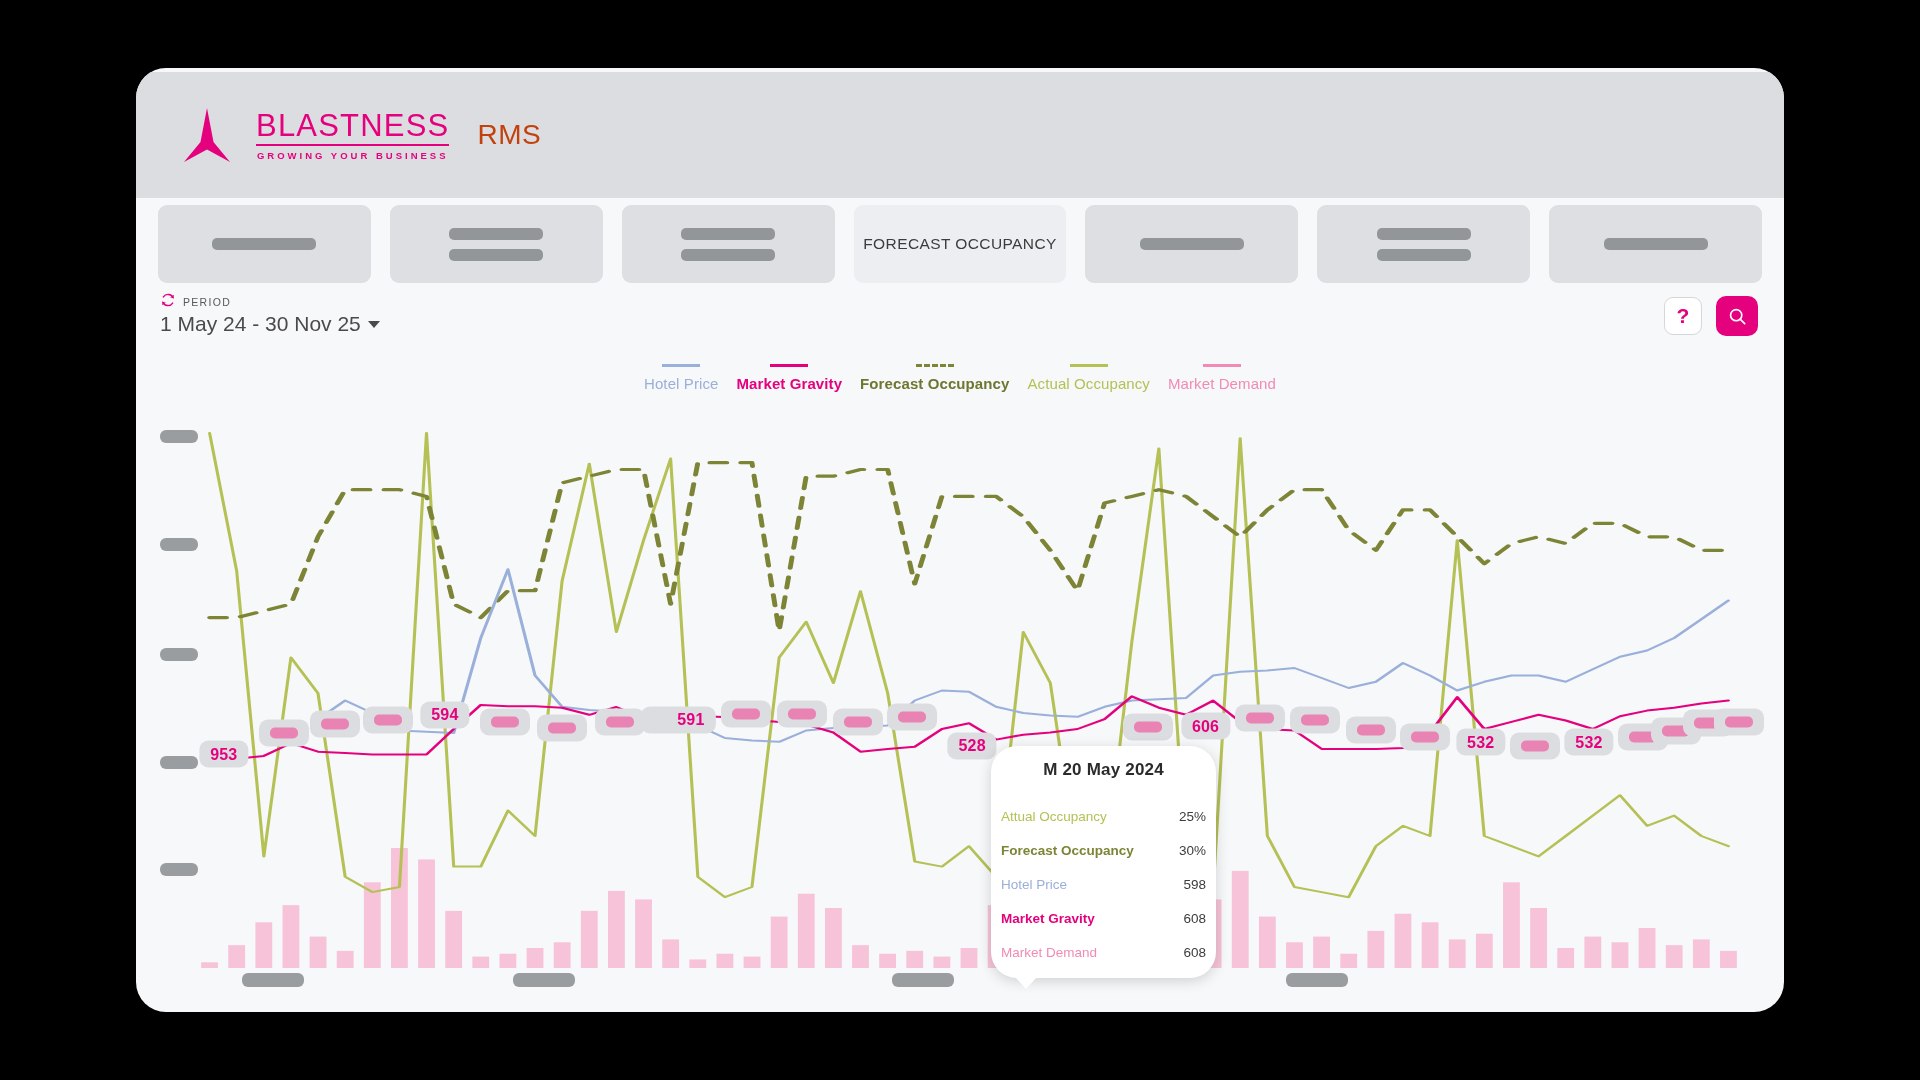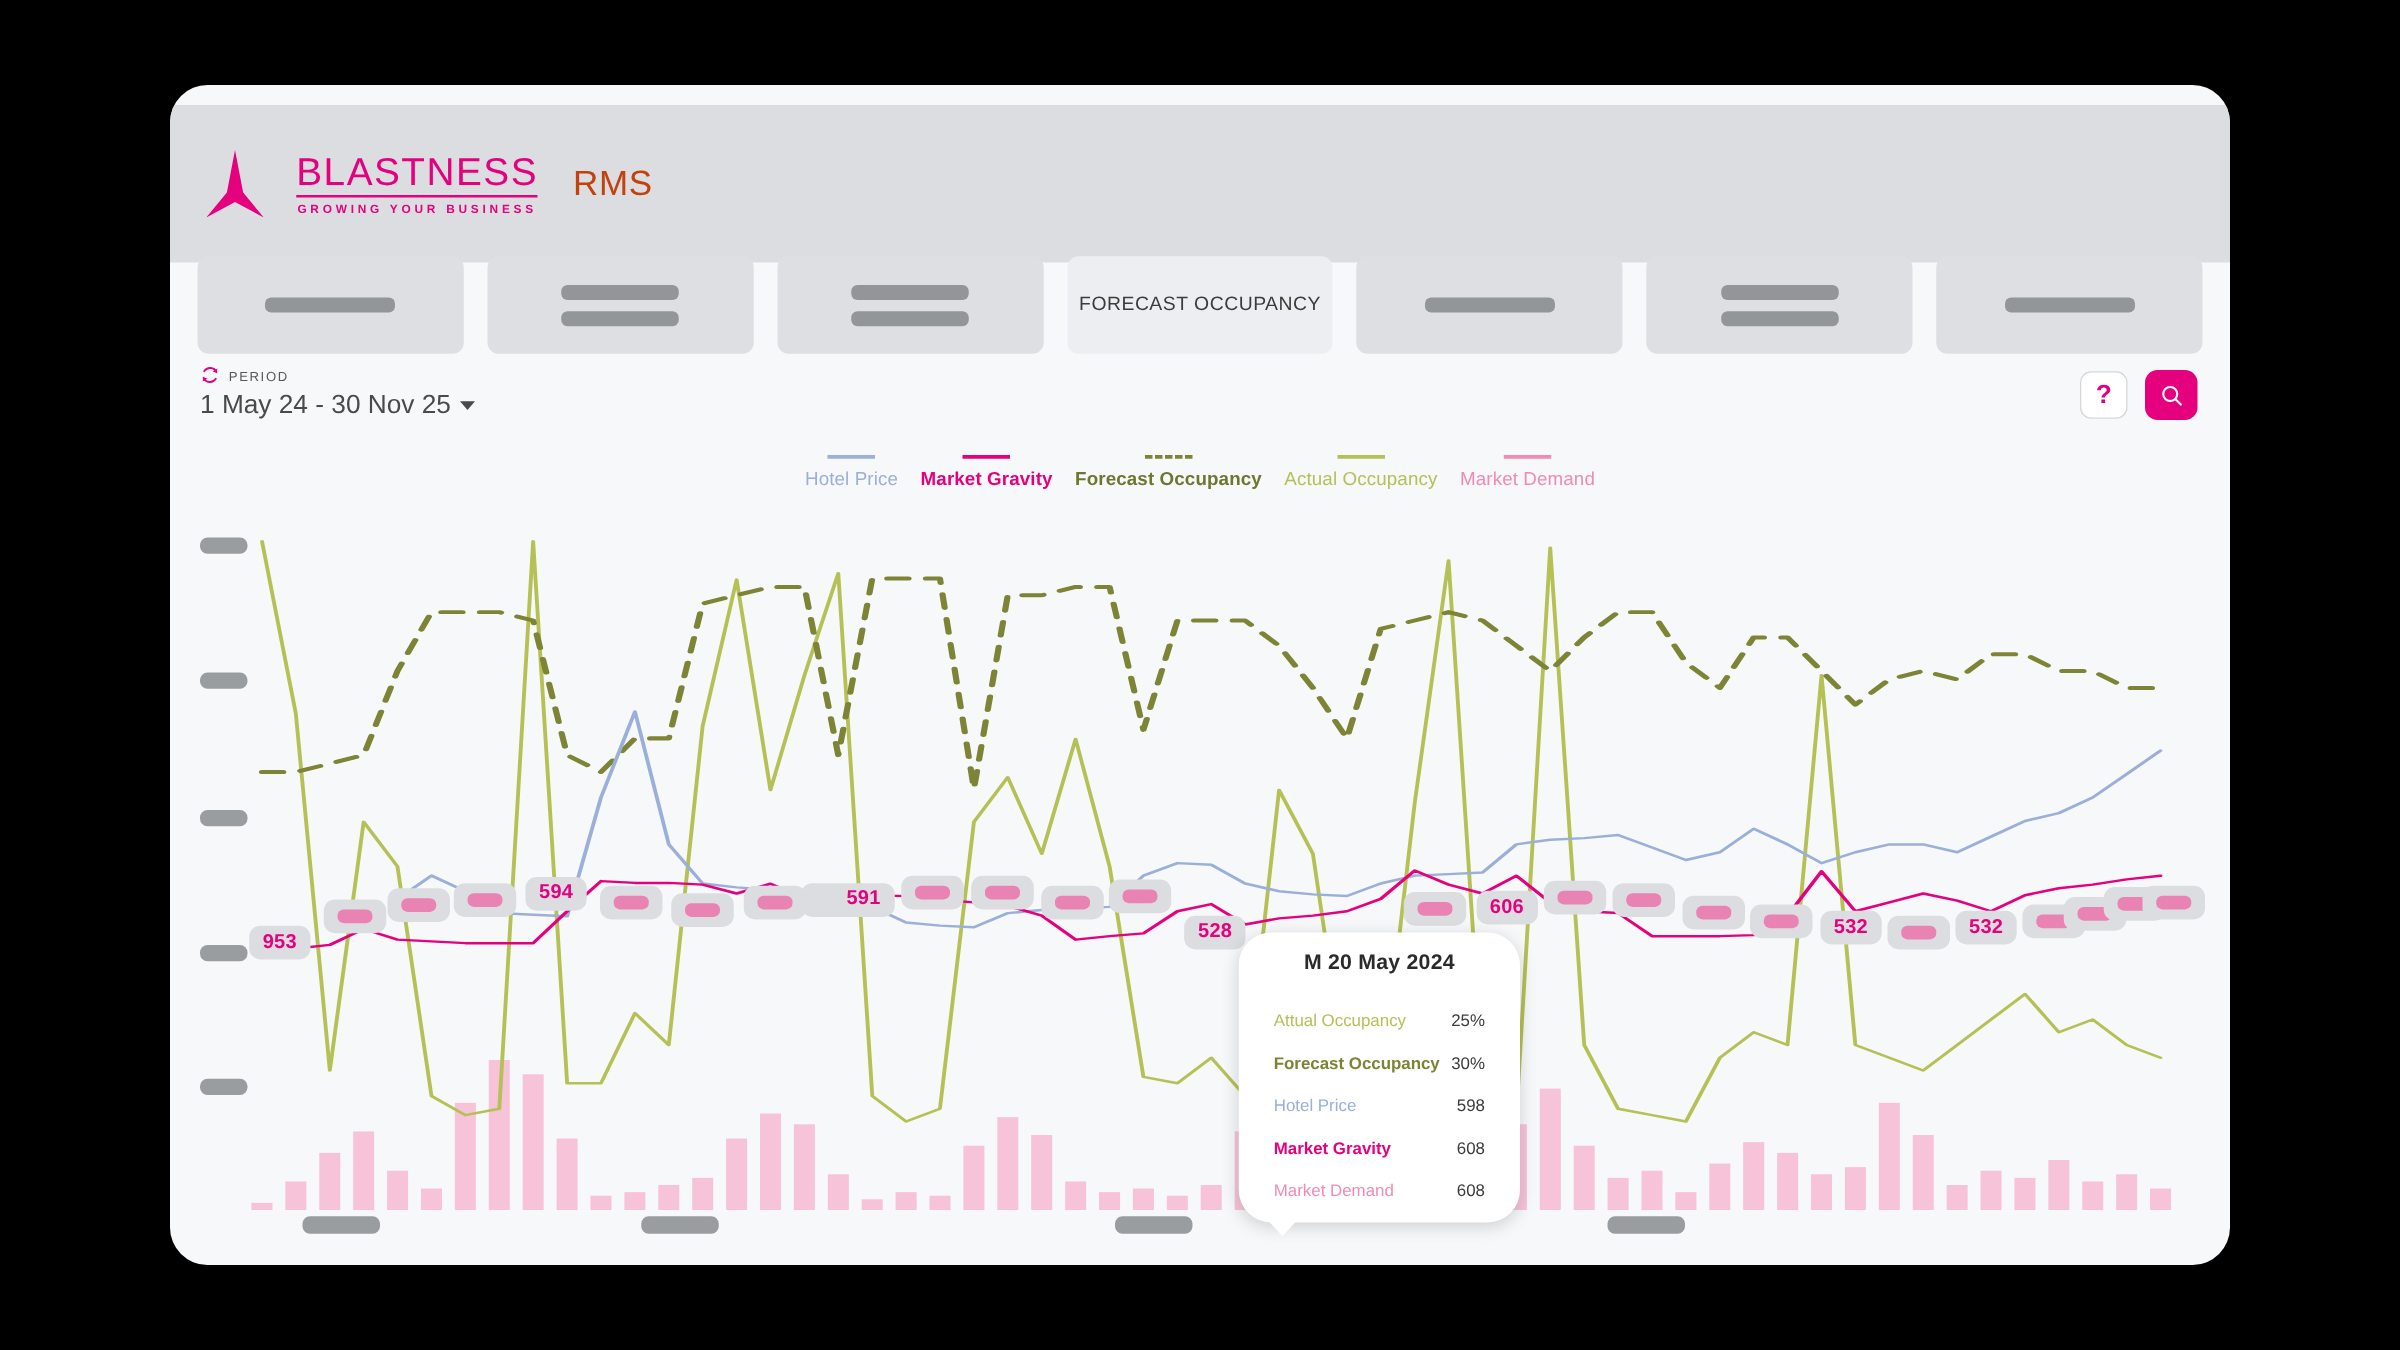--- a/index.html
+++ b/index.html
@@ -16,25 +16,25 @@
     position: absolute;
     left: 136px; top: 68px;
     width: 1648px; height: 944px;
     background: #f7f8fa;
     border-radius: 30px;
     overflow: hidden;
   }
 
   
   .app-header {
-    position: absolute; left: 0; top: 16px;
+    position: absolute; left: 0; top: 4px;
     width: 100%; height: 126px;
     background: #dcdde0;
     display: flex; align-items: center;
-    padding-left: 29px;
+    padding-left: 48px;
   }
   .brand { display: flex; align-items: center; gap: 26px; }
   .logo-mark { width: 46px; height: 54px; flex: none; }
   .logo-text { display: flex; flex-direction: column; line-height: 1; }
   .logo-word {
     font-size: 31px; letter-spacing: 1.2px; color: #e5007e;
     border-bottom: 2px solid #e5007e; padding-bottom: 3px;
     font-family: "Liberation Sans", sans-serif; font-weight: 400;
   }
   .logo-tag {
@@ -134,21 +134,21 @@
     height: 27px; display: flex; align-items: center; justify-content: center;
     padding: 0 11px; cursor: pointer;
   }
   .pill .redact { width: 28px; height: 11px; border-radius: 5px; background: #e983b4; }
   .pill .num { font-size: 16px; font-weight: 700; color: #e5007e; letter-spacing: 0.2px; }
 
   
   .tooltip {
     position: absolute; left: 855px; top: 678px;
     width: 225px; background: #fff;
-    border-radius: 26px; padding: 14px 28px 16px;
+    border-radius: 26px; padding: 14px 10px 16px;
     box-shadow: 0 3px 14px rgba(0,0,0,0.16);
   }
   .tooltip::after {
     content: ""; position: absolute; left: 24px; bottom: -11px;
     width: 0; height: 0;
     border-left: 11px solid transparent; border-right: 11px solid transparent;
     border-top: 12px solid #fff;
   }
   .tt-title { font-size: 17px; font-weight: 700; color: #2b2b2b;
               text-align: center; margin-bottom: 12px; letter-spacing: 0.2px; }

